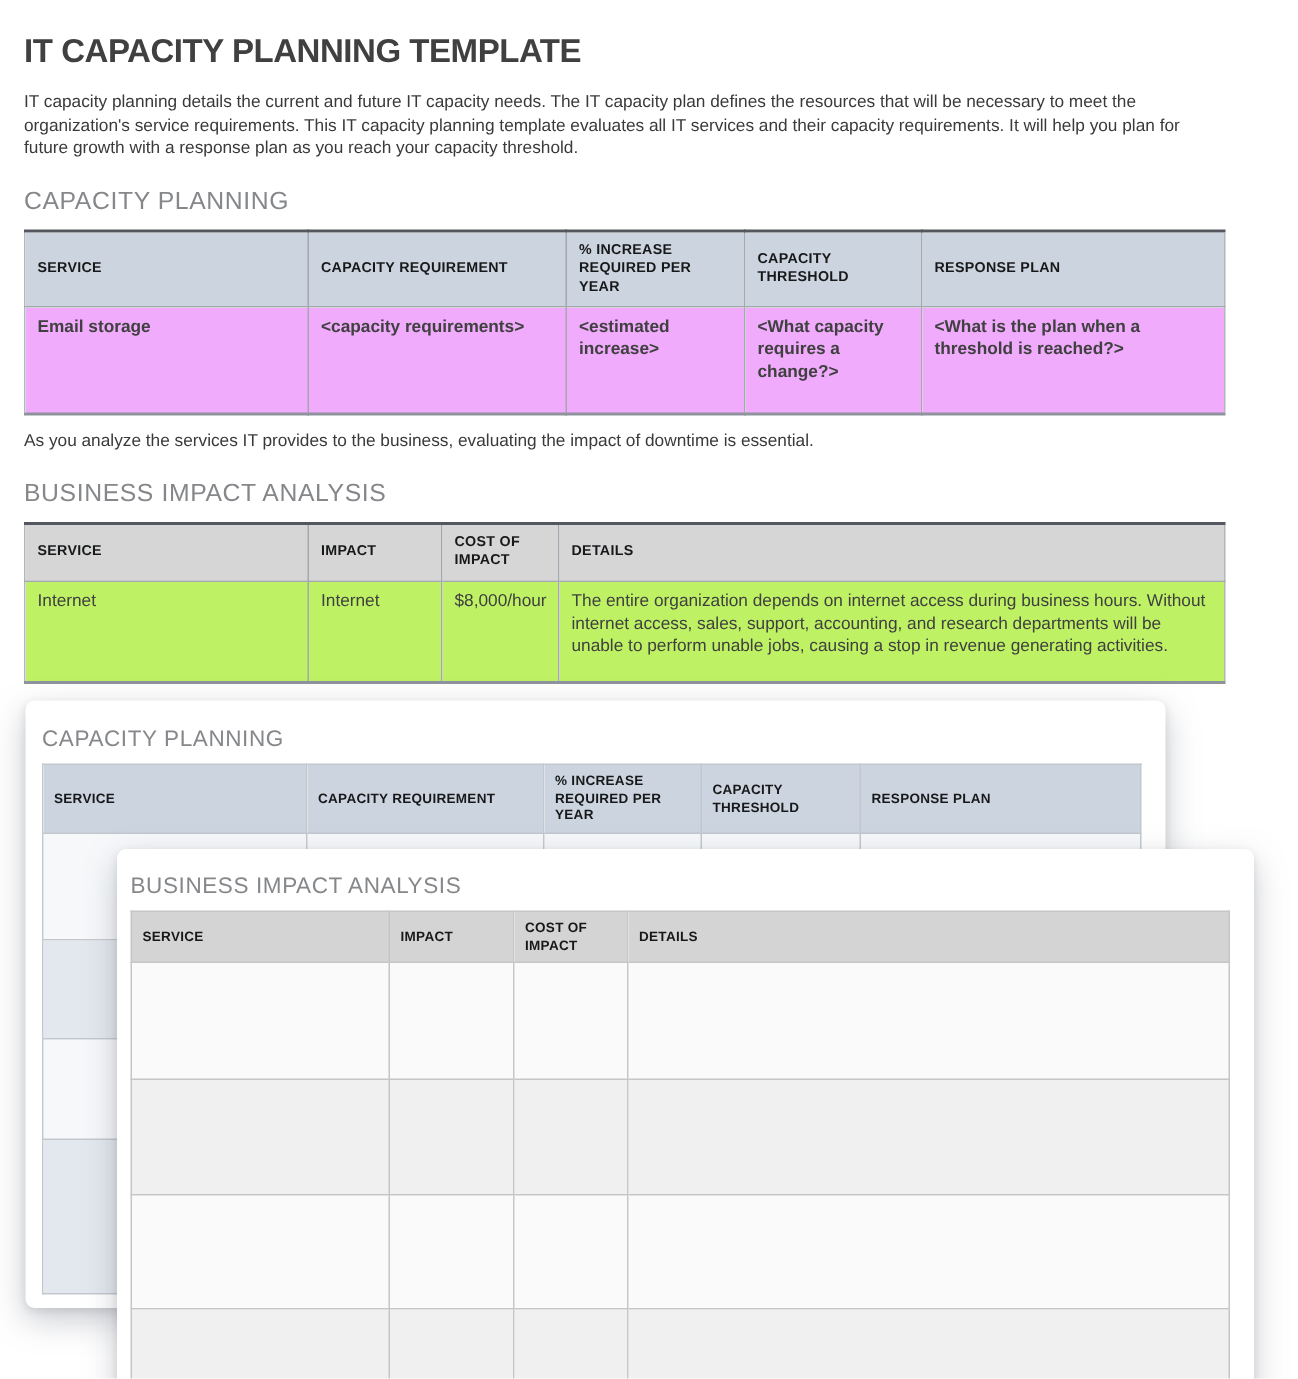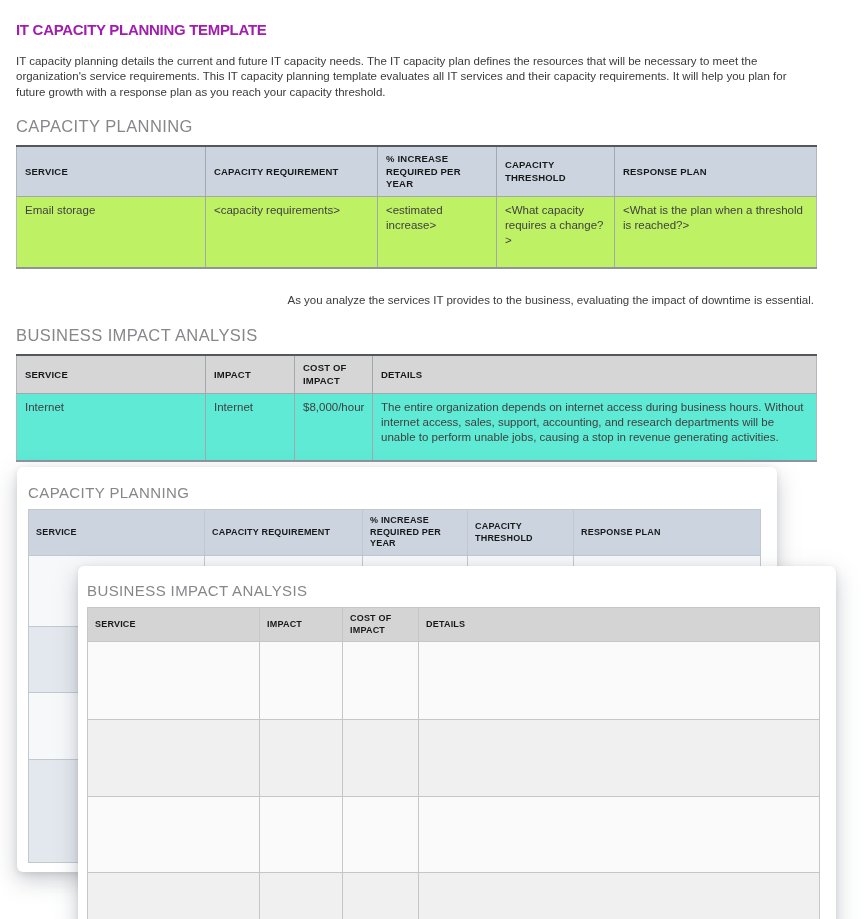--- a/index.html
+++ b/index.html
@@ -4,33 +4,33 @@
 <style>
   html,body{margin:0;padding:0;}
   body{
     width:865px;height:919px;overflow:hidden;position:relative;
     background:#ffffff;
     font-family:"Liberation Sans", sans-serif;
     color:#3c3c3c;
   }
   .doc{padding:22px 51px 0 16px;}
   .doc-title{
-    margin:0;font-size:15px;font-weight:700;color:#a21caf;
+    margin:0;font-size:22px;font-weight:700;color:#404040;
     letter-spacing:-0.3px;line-height:1.1;
   }
   .intro{
     margin:15px 0 0 0;font-size:11.5px;line-height:15.6px;color:#3a3a3a;width:798px;
   }
   .section-heading{
     margin:0;font-size:16.5px;font-weight:400;color:#85878a;letter-spacing:0.4px;line-height:1.15;
   }
   .sh-1{margin-top:17px;}
   .sh-2{margin-top:18px;}
   .note{font-size:11.5px;line-height:15.2px;color:#3a3a3a;}
-  .note-wrap{margin-top:24px;text-align:right;}
+  .note-wrap{margin-top:10px;}
 
   table.t{
     border-collapse:collapse;table-layout:fixed;width:800px;margin-top:9px;
   }
   table.t th, table.t td{
     border:1px solid #a4a7ae;
     padding:6px 8px;
     overflow:hidden;
   }
   table.t th{
@@ -38,23 +38,23 @@
     vertical-align:middle;letter-spacing:0.2px;line-height:1.3;
   }
   table.t td{
     font-size:11.5px;color:#404040;vertical-align:top;line-height:15px;
   }
   table.t{border-top:2px solid #54575d;border-bottom:2px solid #8f939e;}
   table.t th:first-child, table.t td:first-child{border-left:1px solid #b4b6bd;}
   table.t th:last-child, table.t td:last-child{border-right:1px solid #b4b6bd;}
 
   .cap-static th{background:#ccd5df;height:18px;}
-  .cap-static td{background:#bef264;height:58px;}
+  .cap-static td{background:#f0abfc;height:58px;font-weight:bold;}
   .bia-static th{background:#d6d6d6;height:18px;}
-  .bia-static td{background:#5eead4;height:54px;}
+  .bia-static td{background:#bef264;height:54px;}
 
   
   .card{
     position:absolute;background:#ffffff;border-radius:6px;
     box-shadow:0 8px 22px rgba(104,110,122,0.35), 0 2px 6px rgba(0,0,0,0.10);
   }
   .card1{left:17px;top:467px;width:760px;height:405px;z-index:2;}
   .card2{left:78px;top:566px;width:758px;height:420px;z-index:3;}
   .card-heading{
     margin:0;font-size:15px;font-weight:400;color:#85878a;letter-spacing:0.4px;

